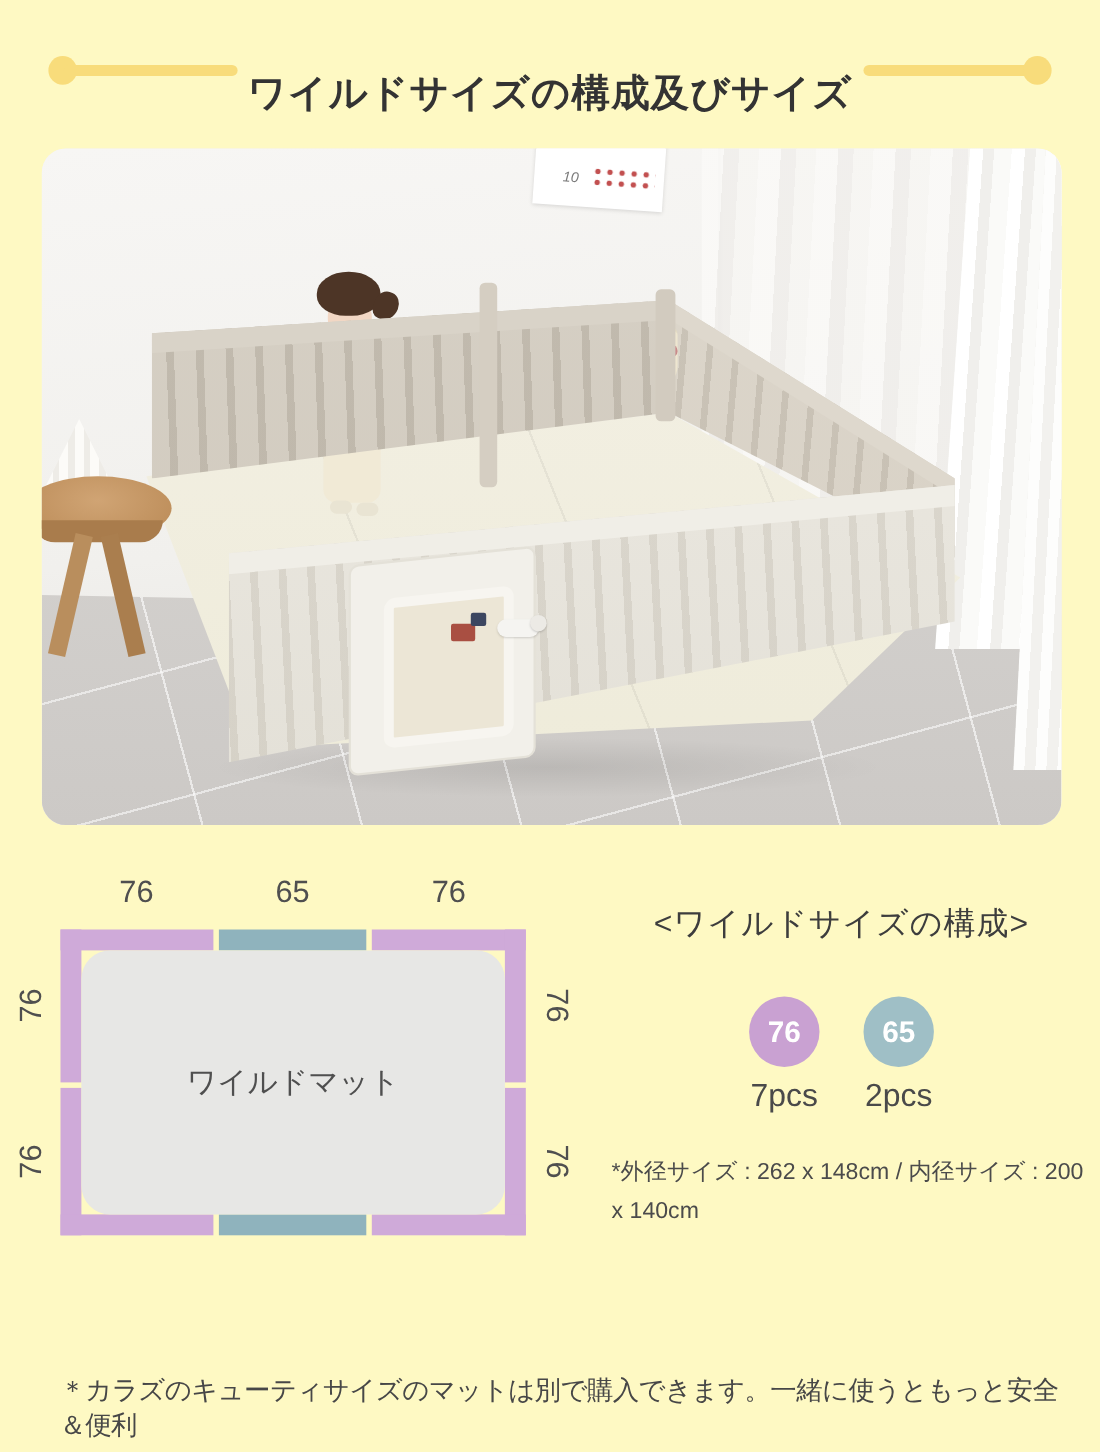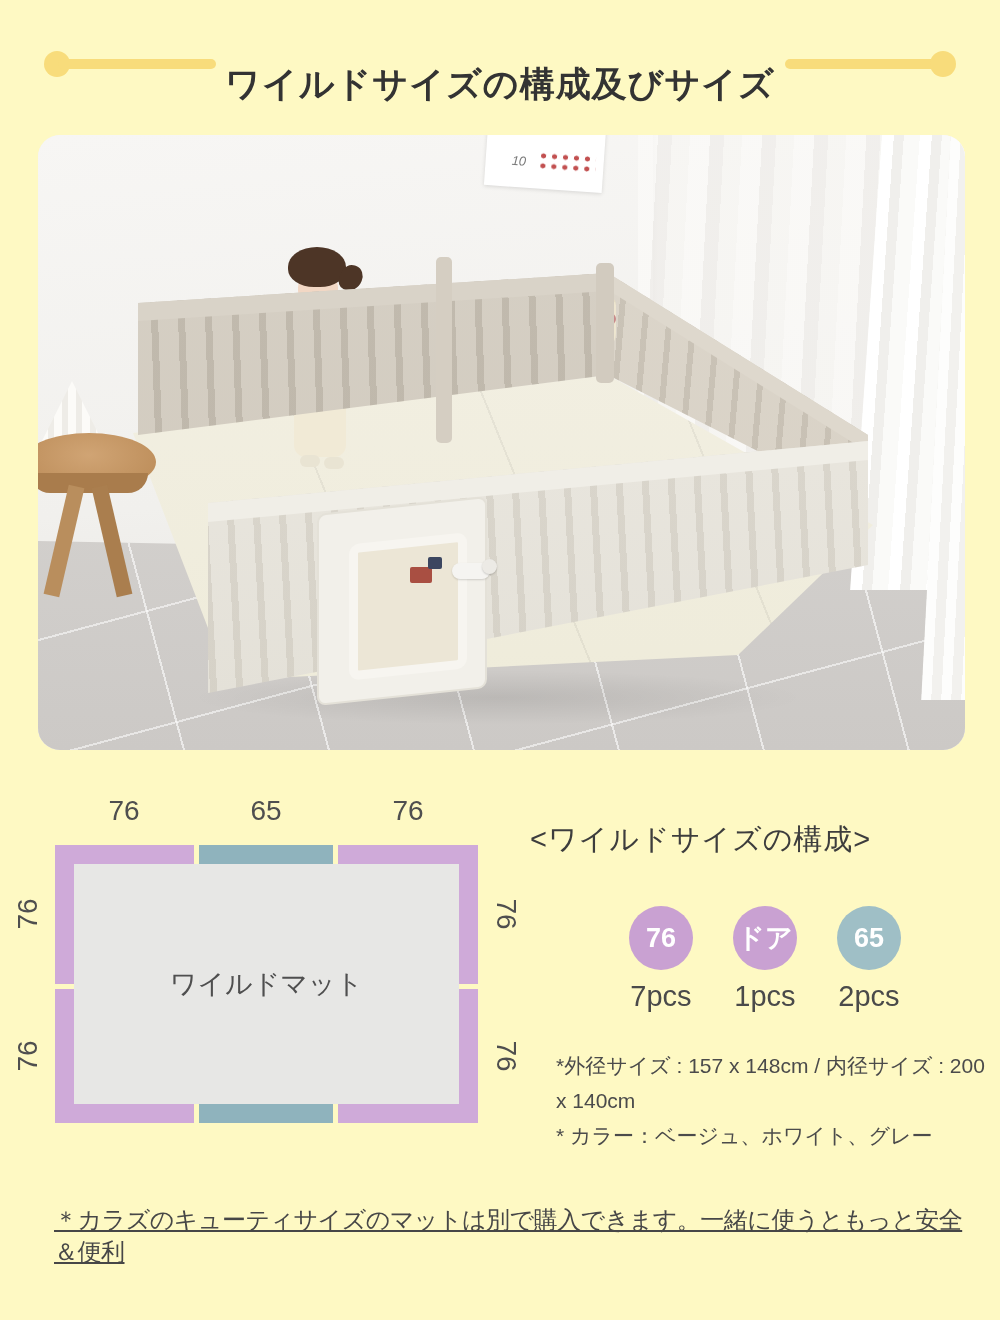--- a/index.html
+++ b/index.html
@@ -104,31 +104,31 @@
   .diagram{position:absolute;left:0;top:795px;width:540px;height:395px;}
   .dim-label{position:absolute;width:80px;text-align:center;font-size:28px;color:#4f4f4f;}
   .dim-side{position:absolute;width:44px;height:40px;text-align:center;line-height:40px;font-size:28px;color:#4f4f4f;}
   .frame{position:absolute;left:55px;top:50px;width:423px;height:278px;}
   .seg{position:absolute;}
   .mat-inner{position:absolute;left:19px;top:19px;width:385px;height:240px;
       display:flex;flex-direction:column;align-items:center;justify-content:center;
       font-size:27px;color:#4f4f4f;line-height:42px;text-align:center;}
 
   
-  .comp-heading{position:absolute;left:530px;top:820px;width:470px;text-align:left;
+  .comp-heading{position:absolute;left:530px;top:820px;width:470px;text-align:center;
       font-size:29px;color:#3d3d3d;letter-spacing:1px;}
   .comp-row{position:absolute;left:530px;top:906px;width:470px;display:flex;justify-content:center;gap:40px;}
   .comp-item{text-align:center;}
   .comp-circle{width:64px;height:64px;border-radius:50%;color:#fff;font-size:27px;font-weight:700;
       line-height:64px;text-align:center;margin:0 auto;}
   .comp-count{margin-top:10px;font-size:29px;color:#4a4a4a;}
 
   
   .notes{position:absolute;left:556px;top:1048px;width:444px;font-size:21px;line-height:35px;color:#4b4b4b;}
-  .footer-note{position:absolute;left:54px;top:1204px;width:920px;font-size:24px;color:#474747;letter-spacing:-0.5px;text-decoration:underline;}
+  .footer-note{position:absolute;left:54px;top:1248px;width:920px;font-size:24px;color:#474747;letter-spacing:-0.5px;}
 </style>
 </head>
 <body>
 
 <div class="page">
 
   <div class="decor-dot" style="left: 44px; background-color: rgb(248, 220, 123);"></div>
   <div class="decor-bar" style="left: 58px; background-color: rgb(248, 220, 123);"></div>
   <h1 class="title">ワイルドサイズの構成及びサイズ</h1>
   <div class="decor-bar" style="left: 785px; background-color: rgb(248, 220, 123);"></div>
@@ -209,42 +209,37 @@
       <div class="seg" style="left: 0px; top: 0px; width: 139px; height: 19px; background-color: rgb(207, 170, 217);"></div>
       <div class="seg" style="left: 144px; top: 0px; width: 134px; height: 19px; background-color: rgb(143, 179, 189);"></div>
       <div class="seg" style="left: 283px; top: 0px; width: 140px; height: 19px; background-color: rgb(207, 170, 217);"></div>
       <div class="seg" style="left: 0px; top: 0px; width: 19px; height: 139px; background-color: rgb(207, 170, 217);"></div>
       <div class="seg" style="left: 0px; top: 144px; width: 19px; height: 134px; background-color: rgb(207, 170, 217);"></div>
       <div class="seg" style="left: 404px; top: 0px; width: 19px; height: 139px; background-color: rgb(207, 170, 217);"></div>
       <div class="seg" style="left: 404px; top: 144px; width: 19px; height: 134px; background-color: rgb(207, 170, 217);"></div>
       <div class="seg" style="left: 0px; top: 259px; width: 139px; height: 19px; background-color: rgb(207, 170, 217);"></div>
       <div class="seg" style="left: 144px; top: 259px; width: 134px; height: 19px; background-color: rgb(143, 179, 189);"></div>
       <div class="seg" style="left: 283px; top: 259px; width: 140px; height: 19px; background-color: rgb(207, 170, 217);"></div>
-      <div class="mat-inner" style="background-color: rgb(231, 231, 229);">
+      <div class="mat-inner" style="background-color: rgb(231, 231, 229); border-radius: 26px;">
         <div>ワイルドマット</div>
       </div>
     </div>
   </div>
 
   <div class="comp-heading">&lt;ワイルドサイズの構成&gt;</div>
   <div class="comp-row">
     <div class="comp-item">
       <div class="comp-circle" style="background-color: rgb(201, 161, 210);">76</div>
       <div class="comp-count">7pcs</div>
     </div>
     <div class="comp-item">
-      <div class="comp-circle" style="background-color: rgb(201, 161, 210);">ドア</div>
-      <div class="comp-count">1pcs</div>
-    </div>
-    <div class="comp-item">
       <div class="comp-circle" style="background-color: rgb(159, 191, 198);">65</div>
       <div class="comp-count">2pcs</div>
     </div>
   </div>
 
   <div class="notes">
-    <div>*外径サイズ : 157 x 148cm / 内径サイズ : 200 x 140cm</div>
-    <div>* カラー：ベージュ、ホワイト、グレー</div>
+    <div>*外径サイズ : 262 x 148cm / 内径サイズ : 200 x 140cm</div>
   </div>
 
   <div class="footer-note">＊カラズのキューティサイズのマットは別で購入できます。一緒に使うともっと安全＆便利</div>
 
 </div>
 
 </body></html>

